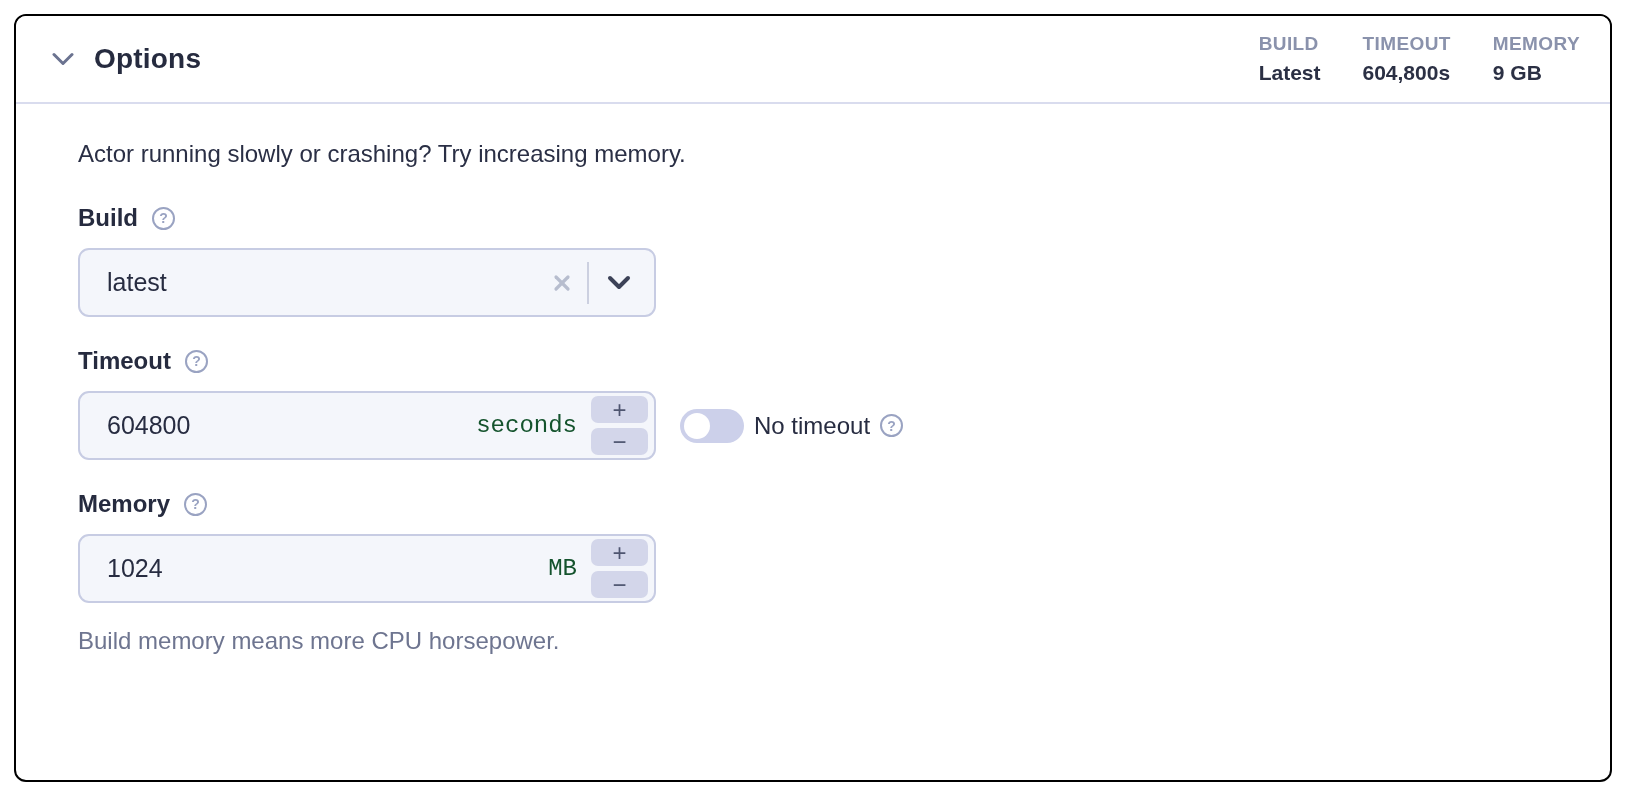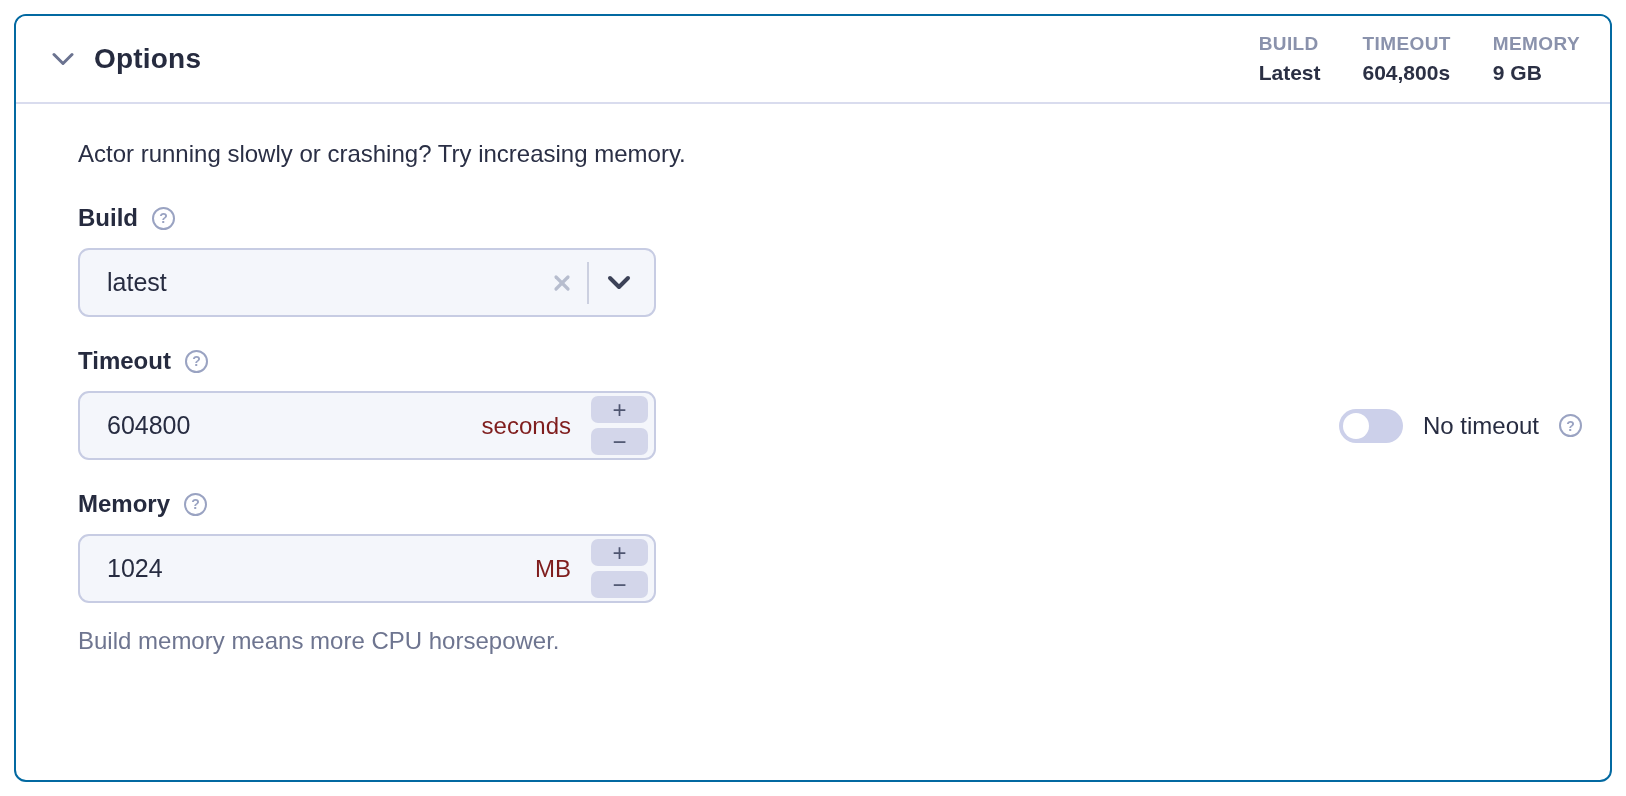--- a/index.html
+++ b/index.html
@@ -7,21 +7,21 @@
   body {
     font-family: "Liberation Sans", "DejaVu Sans", sans-serif;
     color: #272c41;
   }
 
   .panel {
     position: absolute;
     left: 14px; top: 14px;
     width: 1598px; height: 768px;
     background: #ffffff;
-    border: 2px solid #0369a1;
+    border: 2px solid #000000;
     border-radius: 12px;
     overflow: hidden;
   }
 
   
   .panel-header {
     display: flex;
     align-items: center;
     height: 88px;
     padding: 0 26px 0 34px;
@@ -51,21 +51,21 @@
     color: #8a92ac;
     margin-bottom: 6px;
   }
   .summary-value {
     font-size: 21px;
     font-weight: 700;
     color: #2b3044;
   }
 
   
-  .panel-body { padding: 36px 28px 0 62px; }
+  .panel-body { padding: 36px 88px 0 62px; }
 
   .intro-text { font-size: 24px; color: #2a2f45; margin-bottom: 36px; }
 
   .field-label-row {
     display: flex;
     align-items: center;
     gap: 14px;
     margin-bottom: 16px;
   }
   .field-label { font-size: 24px; font-weight: 700; color: #262b3f; }
@@ -106,21 +106,21 @@
     font-size: 25px;
     color: #272c41;
   }
 
   
   .clear-btn { display: inline-flex; align-items: center; justify-content: center; width: 30px; height: 30px; cursor: pointer; flex: none; }
   .combo-divider { width: 2px; height: 42px; background: #ccd0e0; margin: 0 15px 0 10px; flex: none; }
   .combo-chevron { display: inline-flex; align-items: center; justify-content: center; width: 30px; height: 30px; margin-right: 20px; cursor: pointer; flex: none; }
 
   
-  .unit-suffix { font-size: 24px; color: #7f1d1d; margin-right: 20px; white-space: nowrap; }
+  .unit-suffix { font-size: 24px; color: #14532d; margin-right: 14px; white-space: nowrap; font-family: Liberation Mono, monospace; }
   .steppers {
     display: flex;
     flex-direction: column;
     gap: 5px;
     margin-right: 6px;
     flex: none;
   }
   .step-btn {
     width: 57px; height: 27px;
     background: #d3d6ea;
@@ -128,26 +128,26 @@
     display: flex;
     align-items: center;
     justify-content: center;
     font-size: 24px;
     line-height: 1;
     color: #4e5570;
     cursor: pointer;
     user-select: none;
   }
 
-  .field-row { display: flex; align-items: center; margin-bottom: 30px; justify-content: space-between; }
+  .field-row { display: flex; align-items: center; margin-bottom: 30px; }
   .field-block { margin-bottom: 0; }
   .mb-30 { margin-bottom: 30px; }
 
   
-  .toggle-group { display: flex; align-items: center; margin-left: 24px; gap: 20px; }
+  .toggle-group { display: flex; align-items: center; margin-left: 24px; gap: 10px; }
   .toggle {
     width: 64px; height: 34px;
     border-radius: 17px;
     background: #ccd0ea;
     position: relative;
     cursor: pointer;
     flex: none;
   }
   .toggle-knob {
     position: absolute;

